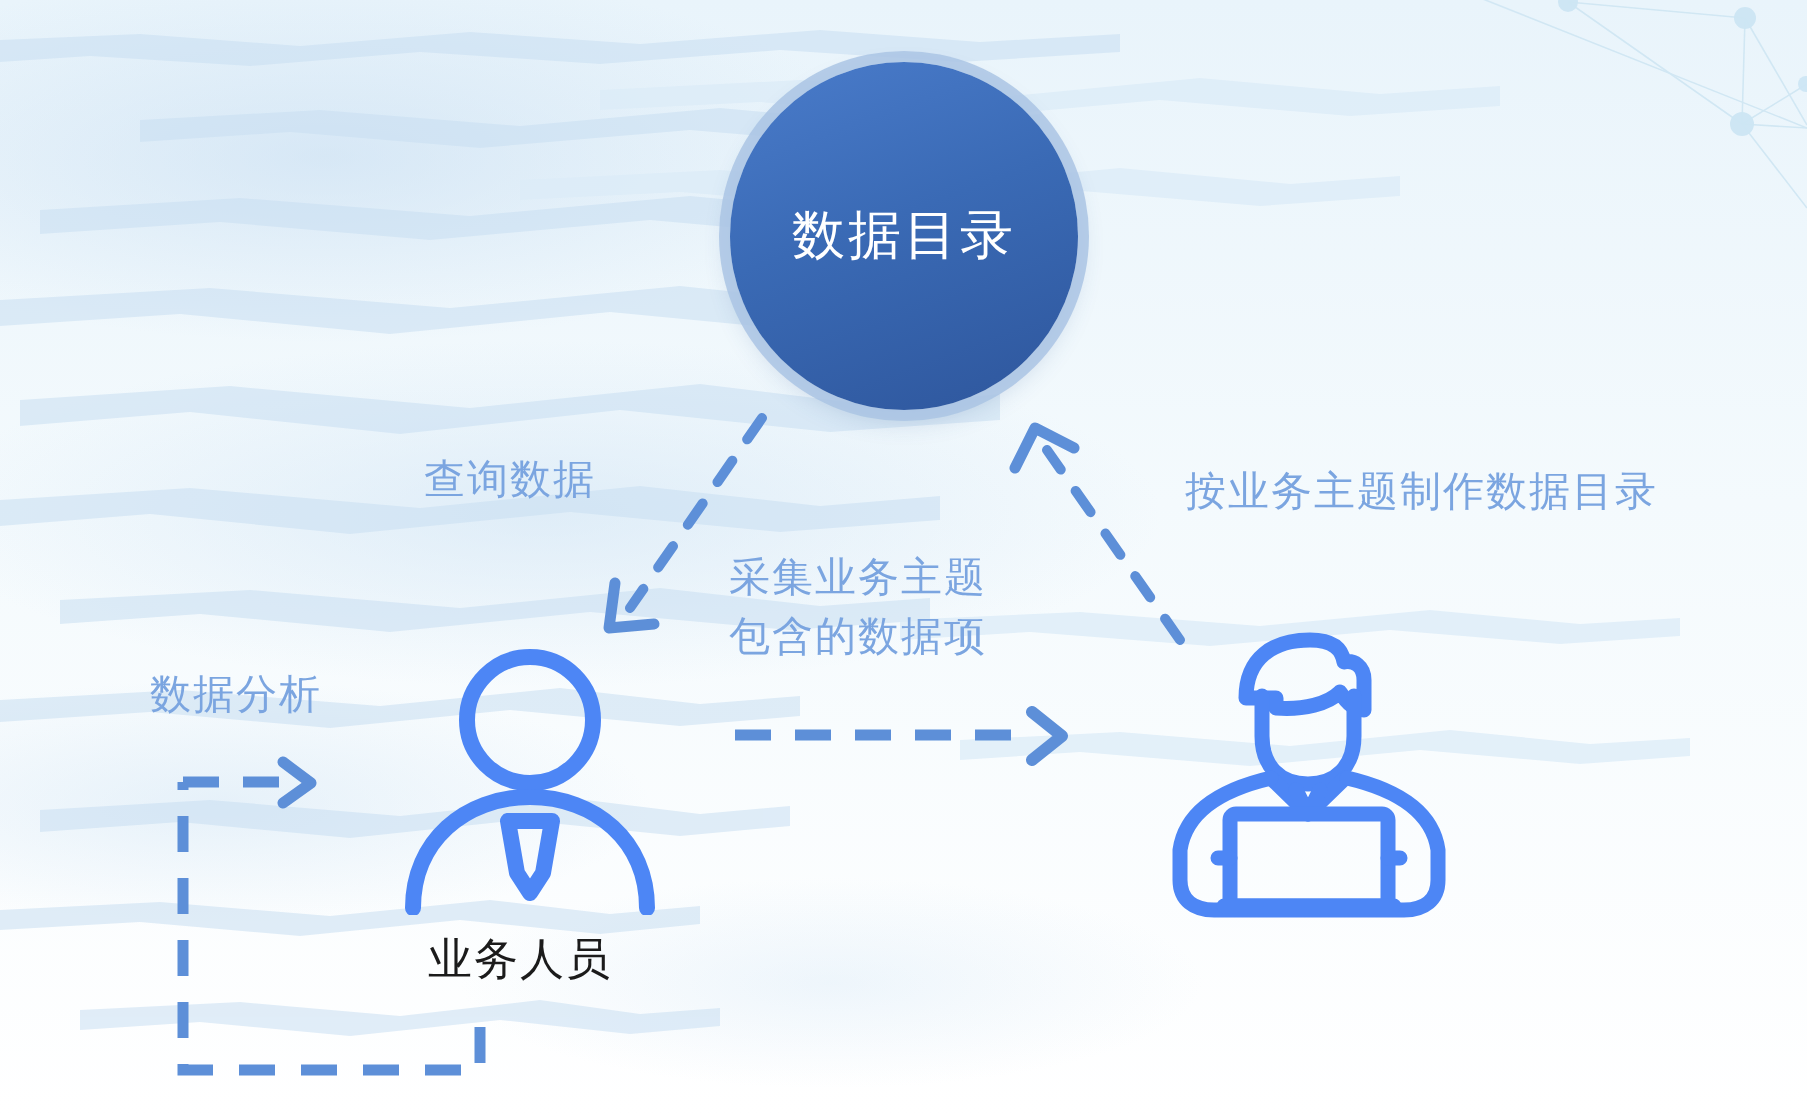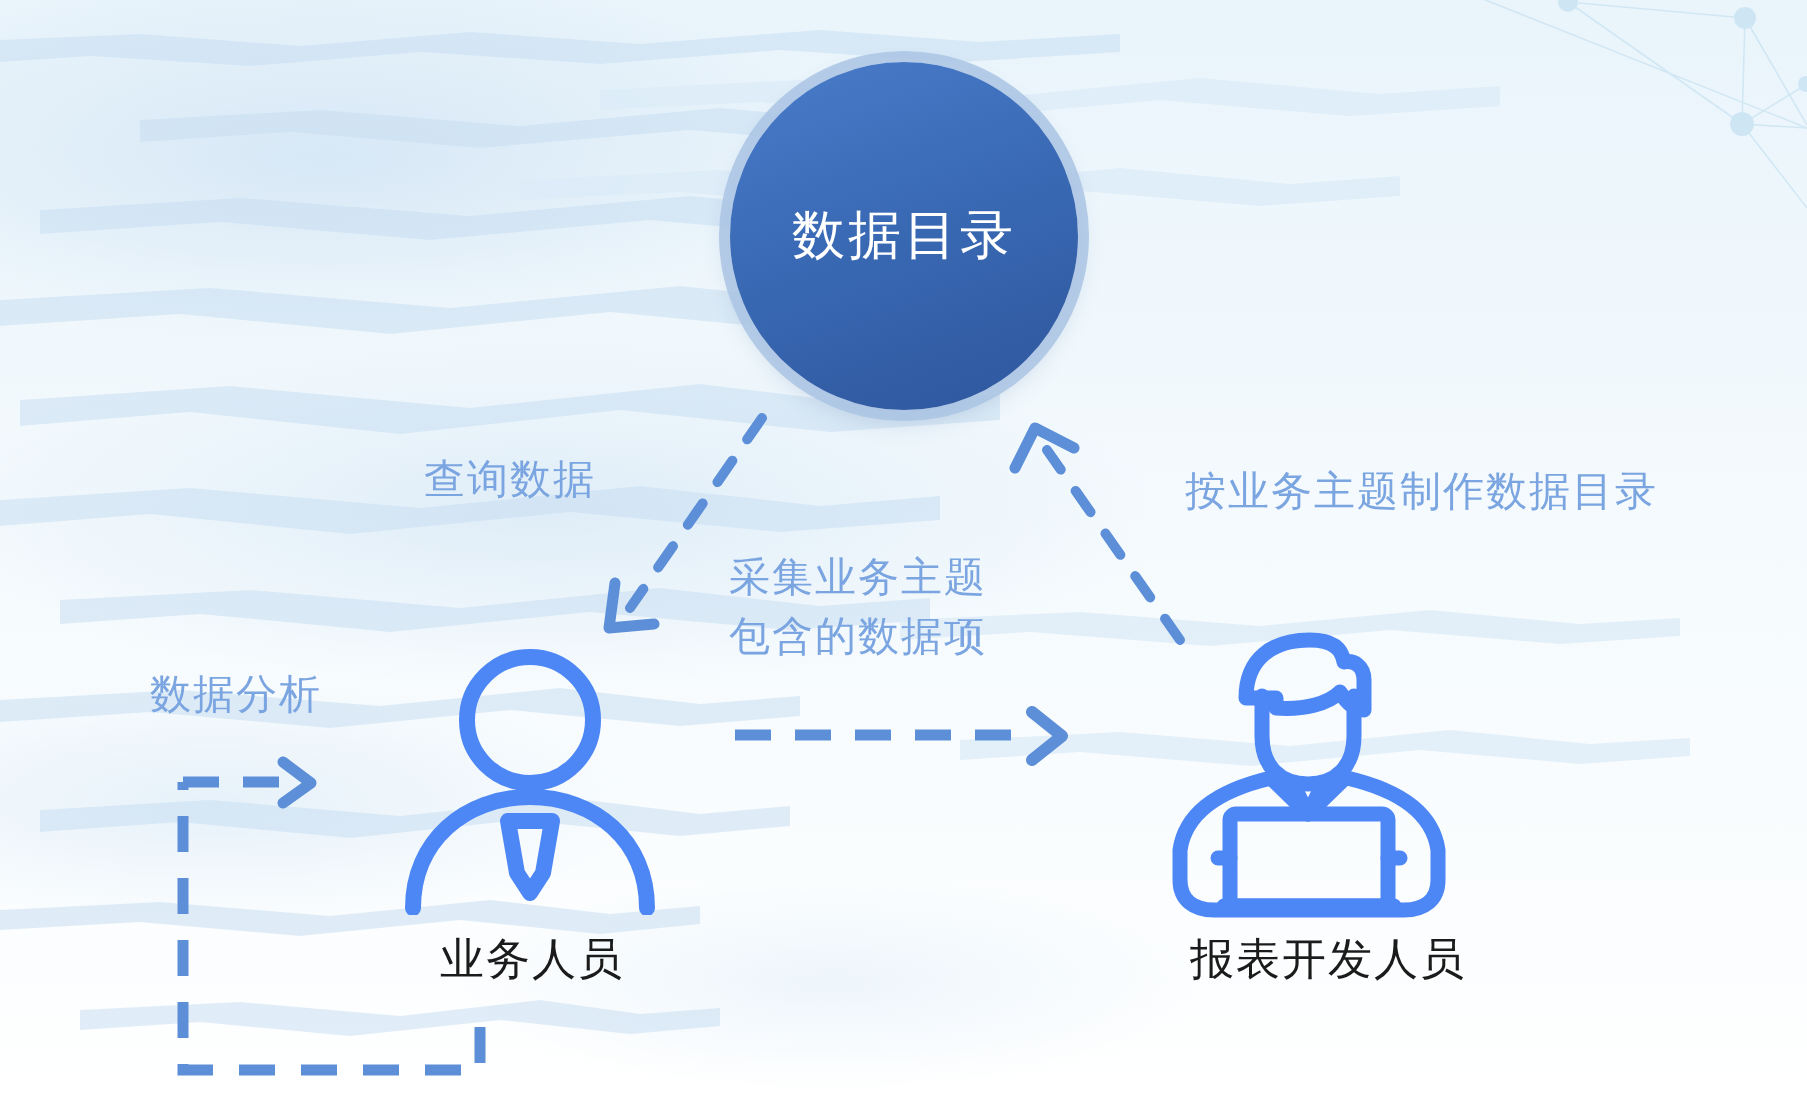--- a/index.html
+++ b/index.html
@@ -71,21 +71,20 @@
   #label-collect  { left: 729px;  top: 548px; width: 300px; }
   #label-analysis { left: 150px;  top: 665px; }
 
   
   .actor-label {
     position: absolute;
     color: #1b1b1b;
     font-size: 44px;
     letter-spacing: 2px;
     white-space: nowrap;
-    margin-left: 12px;
   }
   #label-biz { left: 428px;  top: 930px; }
   #label-dev { left: 1178px; top: 930px; }
 
   
   .actor-icon { position: absolute; }
   #icon-biz { left: 395px; top: 645px; width: 270px; height: 270px; }
   #icon-dev { left: 1158px; top: 618px; width: 305px; height: 300px; }
 
   
@@ -212,15 +211,14 @@
                C 22 282, 36 292, 56 292 L 246 292
                C 266 292, 280 282, 280 262 L 280 232
                C 274 190, 232 170, 189 160"></path>
 
       <rect x="72" y="196" width="158" height="92" rx="6"></rect>
       <path d="M60 240 L72 240 M230 240 L242 240"></path>
       <path d="M66 288 L236 288"></path>
     </g>
   </svg>
 
-  <div class="actor-label" id="label-dev">报表开发人员</div>
 
 </div>
 
 </body></html>

